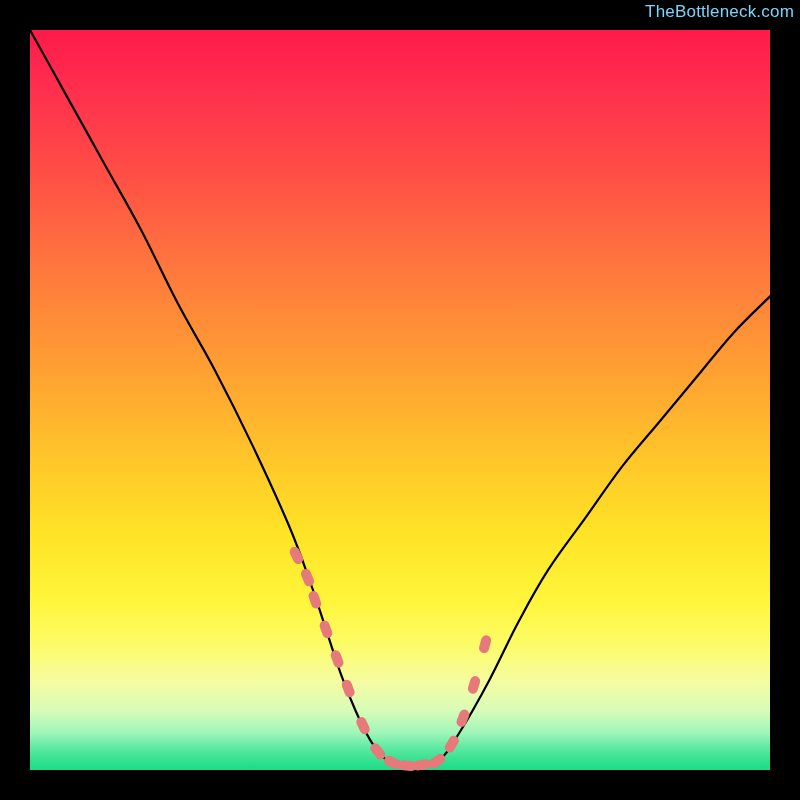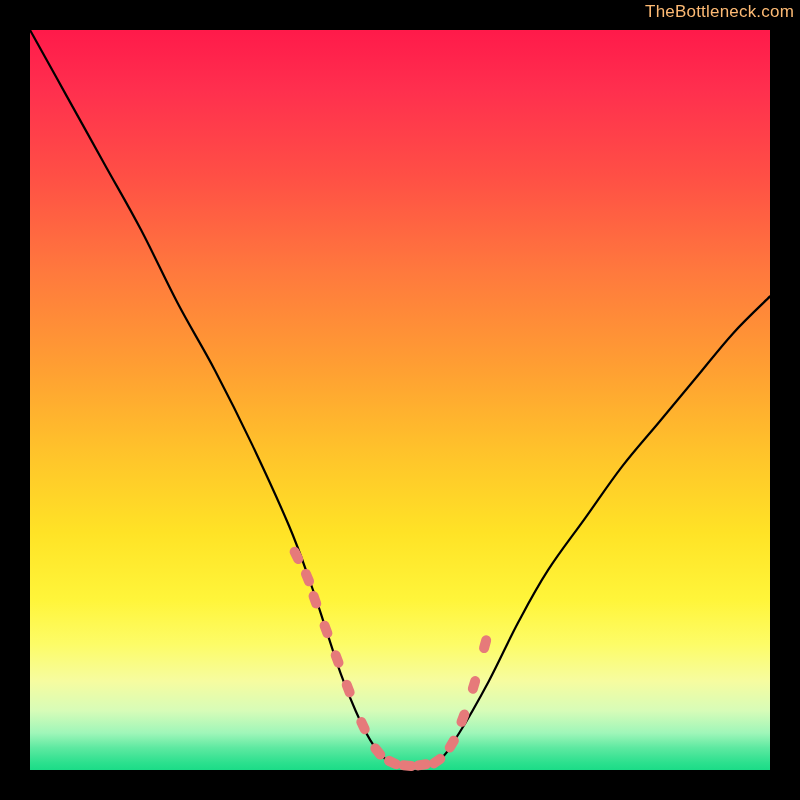--- a/index.html
+++ b/index.html
@@ -48,21 +48,21 @@
     left: 0;
     top: 0;
     width: 740px;
     height: 740px;
     overflow: visible;
   }
   .watermark {
     position: absolute;
     top: 2px;
     right: 6px;
-    color: #fdba74;
+    color: #7dd3fc;
     font-size: 17px;
     letter-spacing: 0.2px;
     user-select: none;
   }
 </style>
 </head>
 <body>
 
 <div class="frame">
   <div class="watermark">TheBottleneck.com</div>

